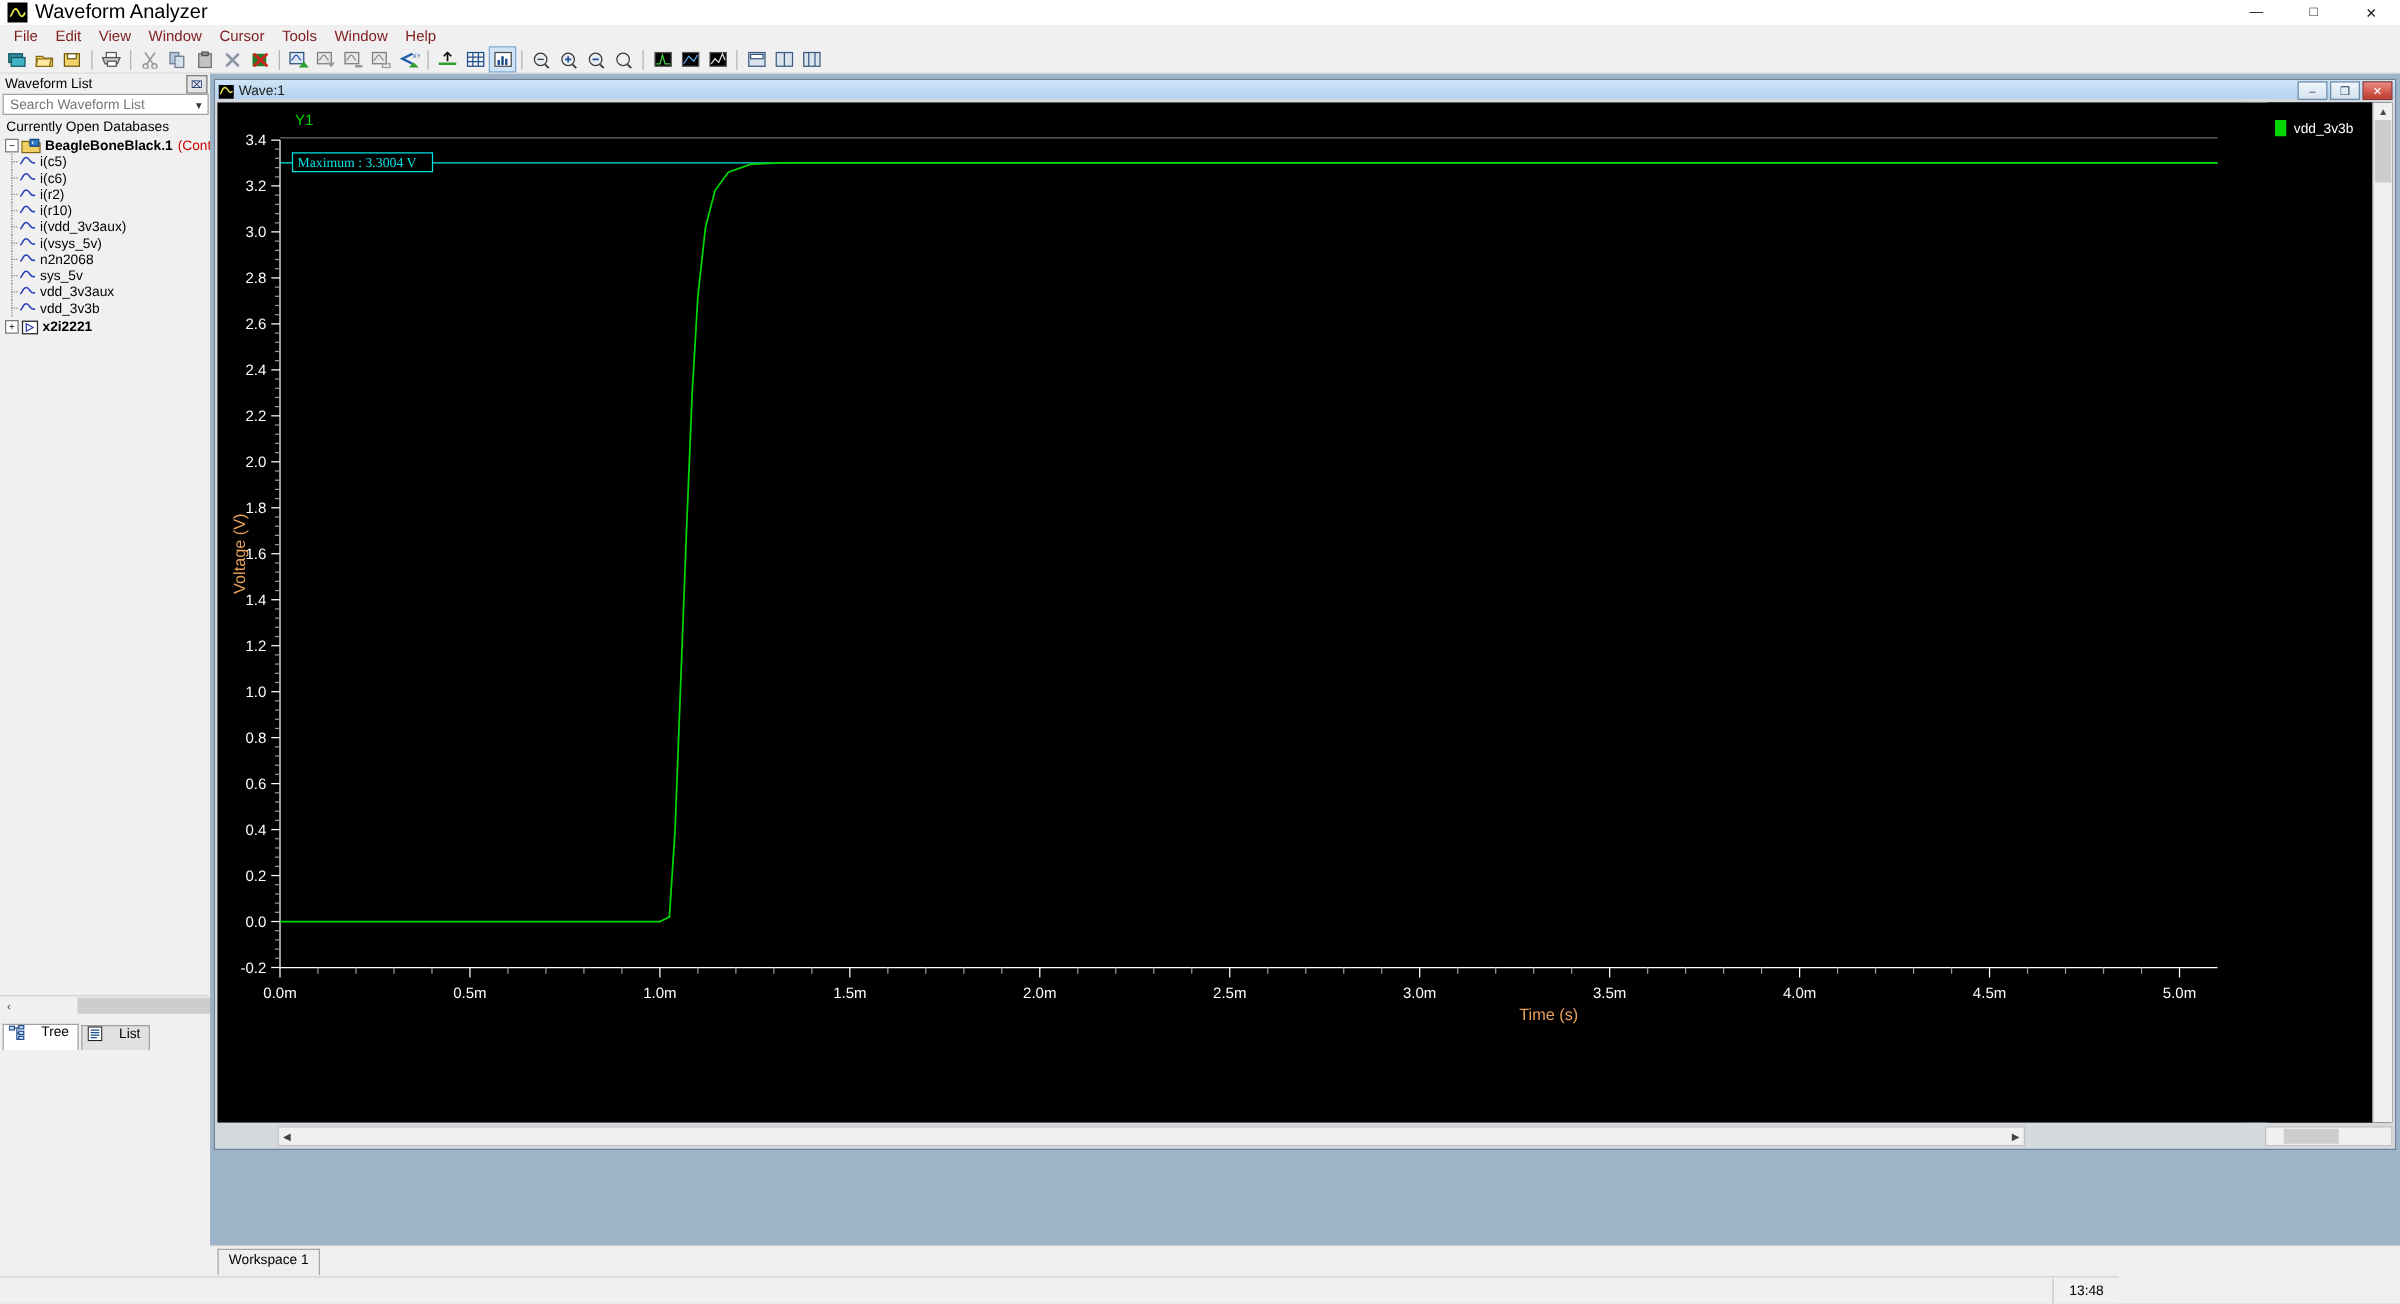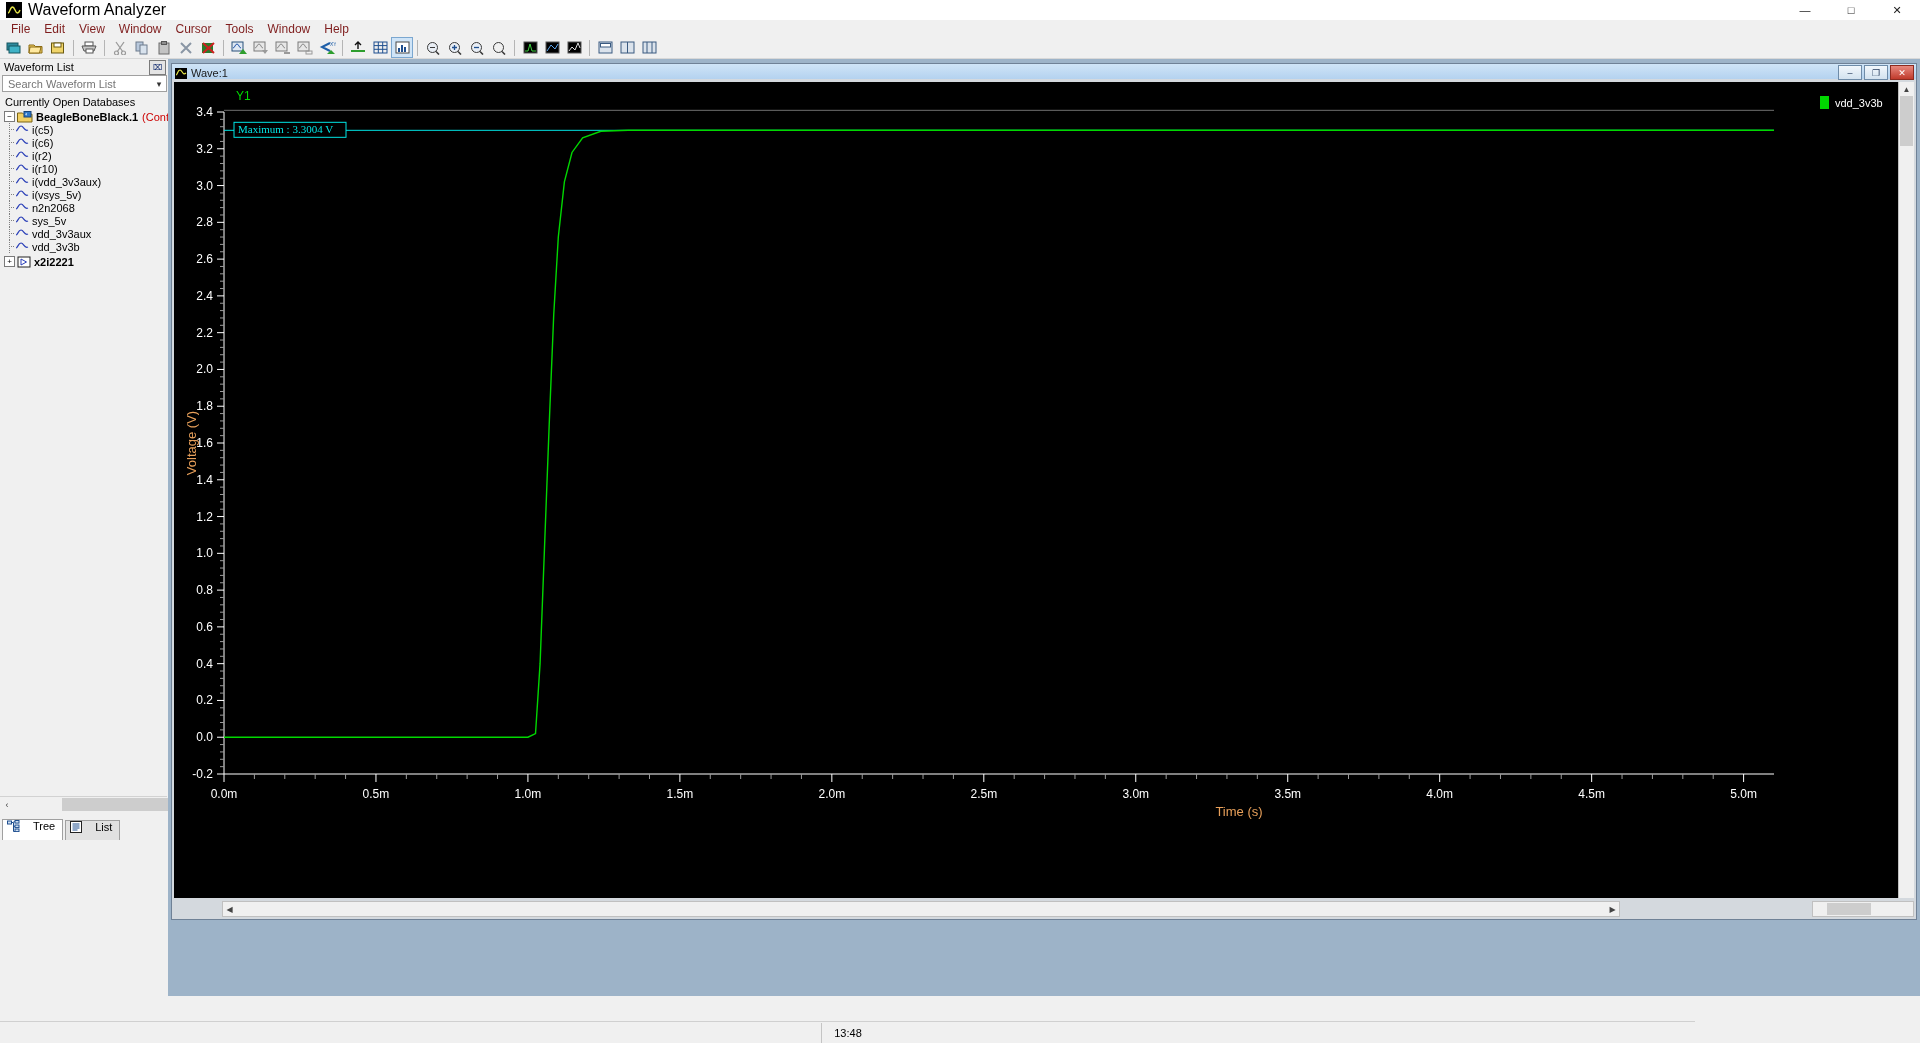--- a/index.html
+++ b/index.html
@@ -193,21 +193,21 @@
   .wstab {
     height:16px; padding:2px 8px; background:#e7e7e7; border:1px solid #a6a6a6;
     border-bottom:none; font-size:11px;
   }
   .wstab.active { background:#efefef; }
 
   
   .statusbar {
     position:absolute; left:0; bottom:0; width:1695px; height:21px;
     background:#f0f0f0; border-top:1px solid #d0d0d0;
-    display:flex; align-items:center; justify-content:center;
+    display:flex; align-items:center; justify-content:flex-end;
   }
   .statuscell {
     border-left:1px solid #c4c4c4; height:20px; display:flex; align-items:center;
     justify-content:center; padding:0 12px; font-size:11px;
   }
 </style>
 </head>
 <body>
 
 <div id="app">
@@ -830,18 +830,21 @@
         <span class="hstrough"></span>
         <span class="hsarrow">▶</span>
       </div>
 
       <div class="legbottomscroll">
         <span class="legthumb2"></span>
       </div>
     </div>
   </div>
 
+  <div class="wstabs">
+    <div class="wstab active">Workspace 1</div>
+  </div>
 
   <div class="statusbar">
     <div class="statuscell">13:48</div>
   </div>
 
 </div>
 
 </body></html>

